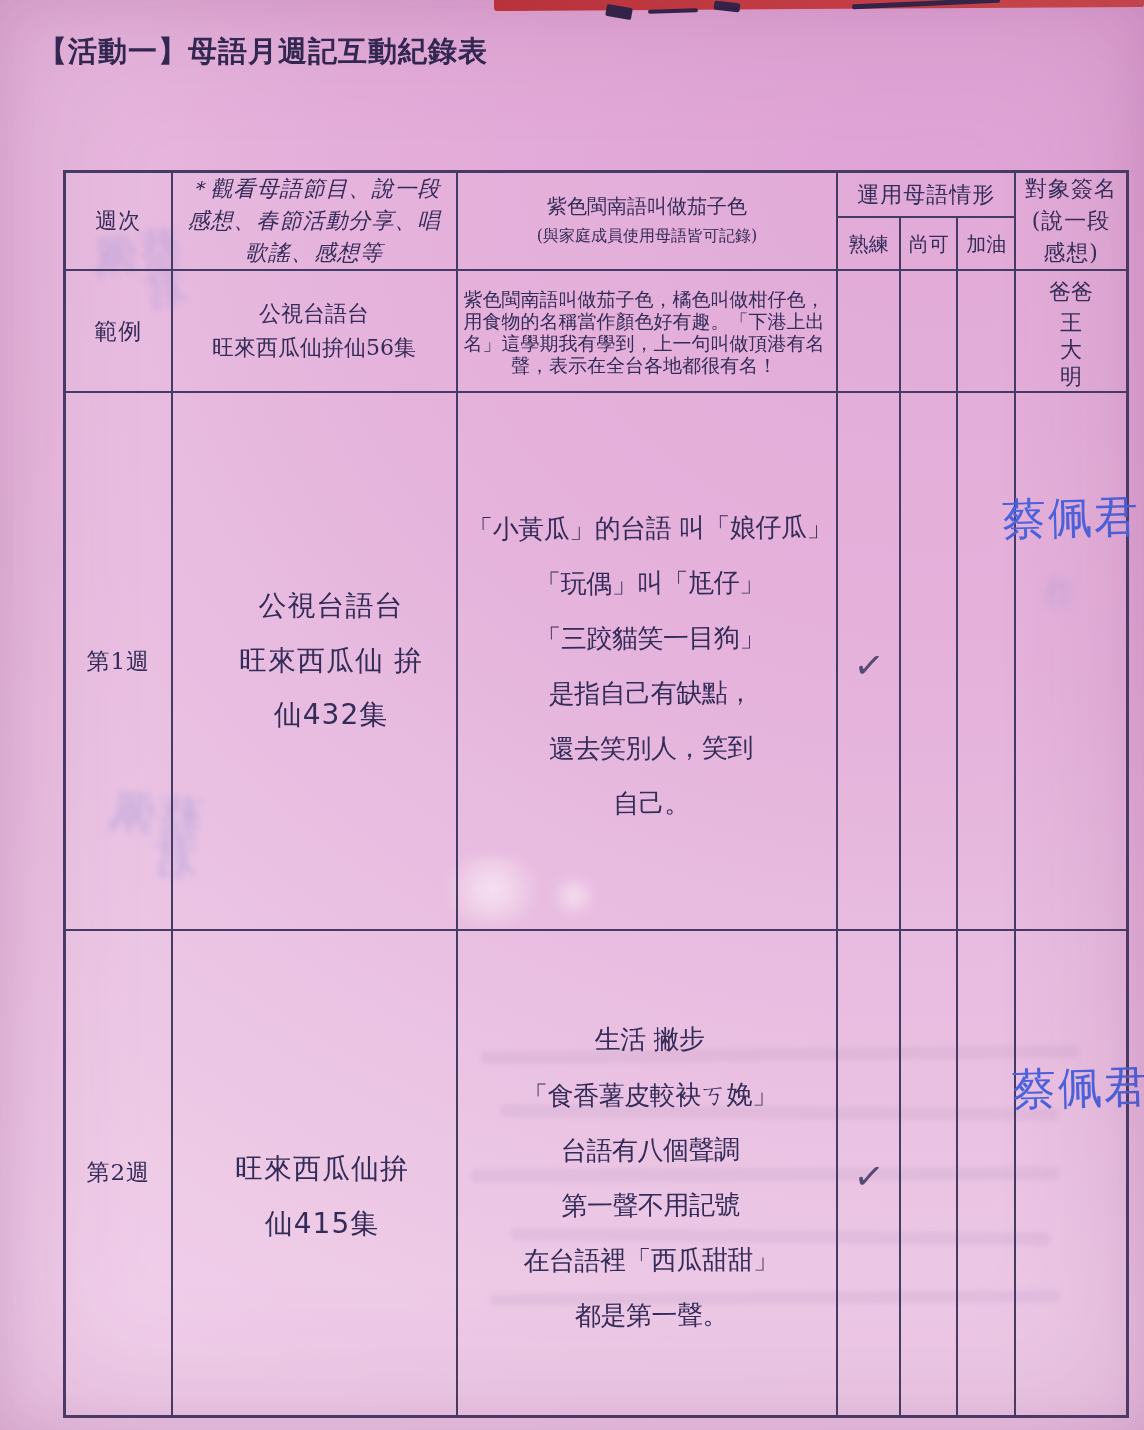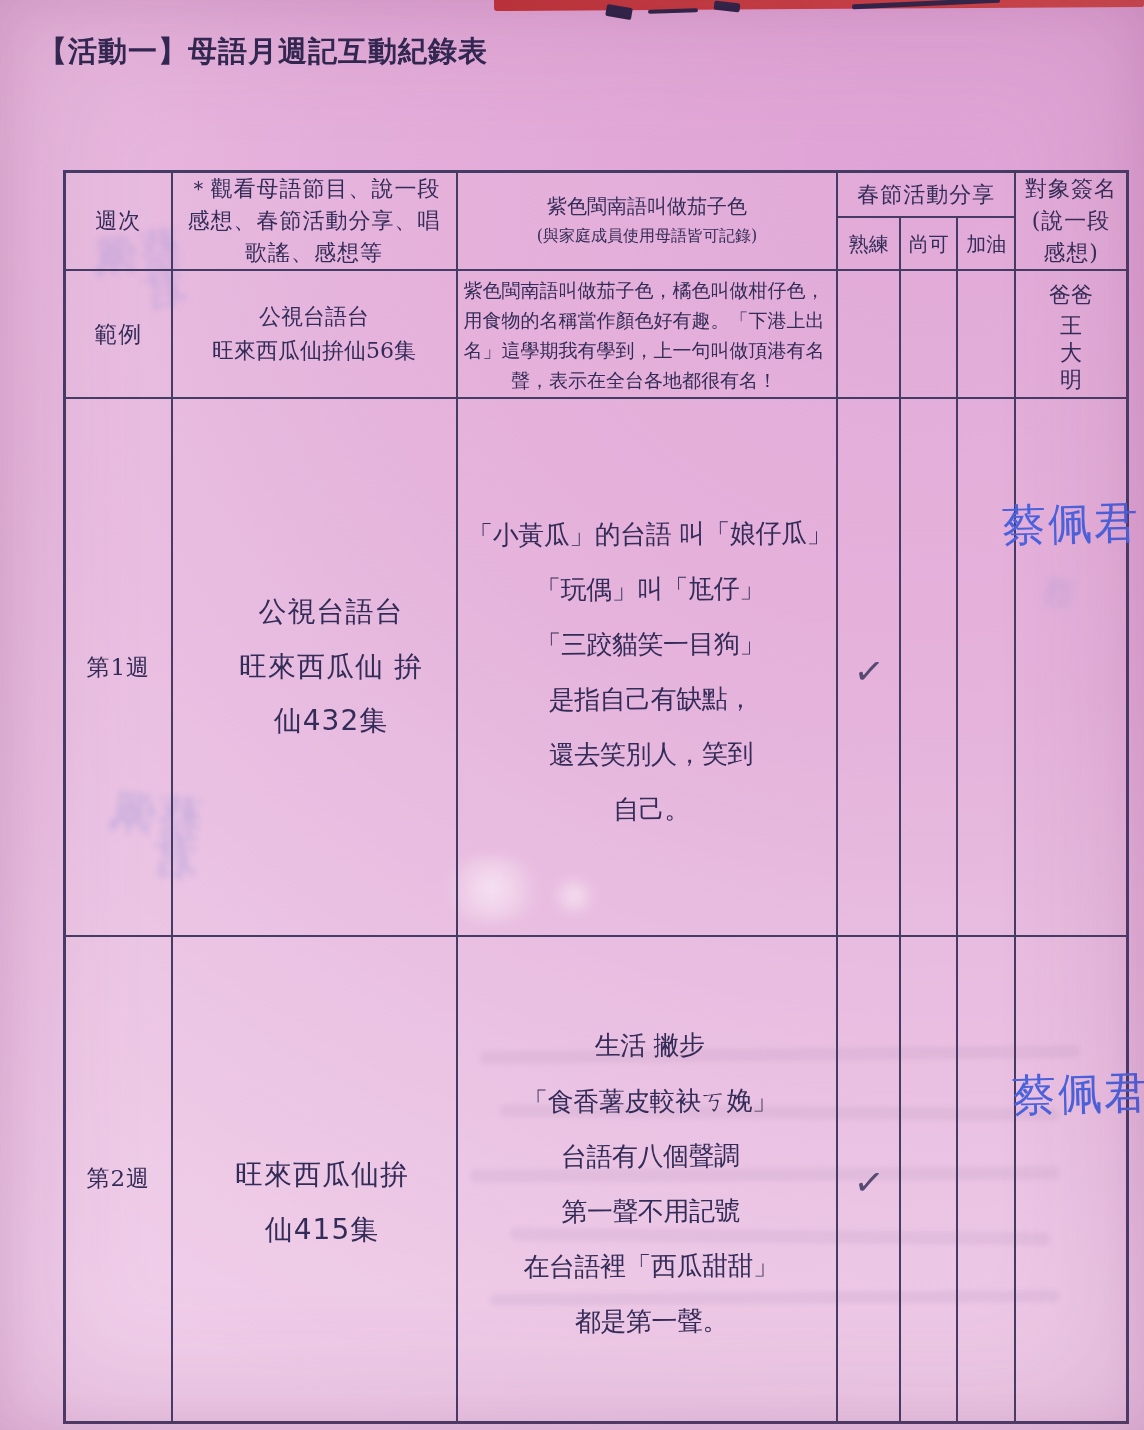--- a/index.html
+++ b/index.html
@@ -55,21 +55,21 @@
     font-weight:normal; vertical-align:middle; text-align:center; overflow:visible; }
   table.form{ border:3px solid #453c66; }
   .h-print{ font-size:22px; line-height:32px; letter-spacing:1px; }
   .h-print-sm{ font-size:20px; line-height:30px; }
   .rec-sub{ font-size:16px; }
   .r-head1 td{ height:38px; }
   .r-head2 td{ height:44px; }
   .r-example td{ height:122px; }
   .r-week1 td{ height:538px; }
   .r-week2 td{ height:486px; }
-  td.example-record{ font-size:19px; line-height:30px; text-align:justify;
+  td.example-record{ font-size:19px; line-height:22px; text-align:justify;
     padding:4px 9px 2px 3px; vertical-align:top; letter-spacing:0; }
   td.example-activity{ font-size:22px; line-height:34px; white-space:pre-line; }
   .sig-cell{ vertical-align:top; padding-top:4px; position:relative; }
   .sig-relation{ font-size:22px; }
   .sig-vertical{ width:1.3em; margin:2px auto 0 auto; font-size:22px; line-height:27px;
     word-break:break-all; }
 
   
   .hw{ font-family:"DejaVu Sans","Liberation Sans",sans-serif; color:#7b678f; }
   td.hw-activity{ font-size:28px; line-height:1.95; white-space:pre; text-align:left;
@@ -118,26 +118,26 @@
         <col style="width:375px">
       <col style="width:63px">
         <col style="width:57px">
         <col style="width:58px">
       <col style="width:112px">
     </colgroup>
 
     <tbody>
         <tr class="r-head1">
       <td rowspan="2" class="h-print">週次</td>
-      <td rowspan="2" class="h-print" style="padding:0 14px;">＊觀看母語節目、說一段感想、春節活動分享、唱歌謠、感想等</td>
+      <td rowspan="2" class="h-print" style="padding:0 14px;font-style:italic;">＊觀看母語節目、說一段感想、春節活動分享、唱歌謠、感想等</td>
       <td rowspan="2" class="h-print-sm">
         <div>紫色閩南語叫做茄子色</div>
         <div class="rec-sub">(與家庭成員使用母語皆可記錄)</div>
       </td>
-      <td colspan="3" class="h-print">春節活動分享</td>
+      <td colspan="3" class="h-print">運用母語情形</td>
       <td rowspan="2" class="h-print" style="padding:0 6px;">對象簽名(說一段感想)</td>
     </tr>
     <tr class="r-head2">
       <td class="h-print-sm">熟練</td>
       <td class="h-print-sm">尚可</td>
       <td class="h-print-sm">加油</td>
     </tr>
 
     <tr class="r-example">
       <td class="week-label">範例</td>

